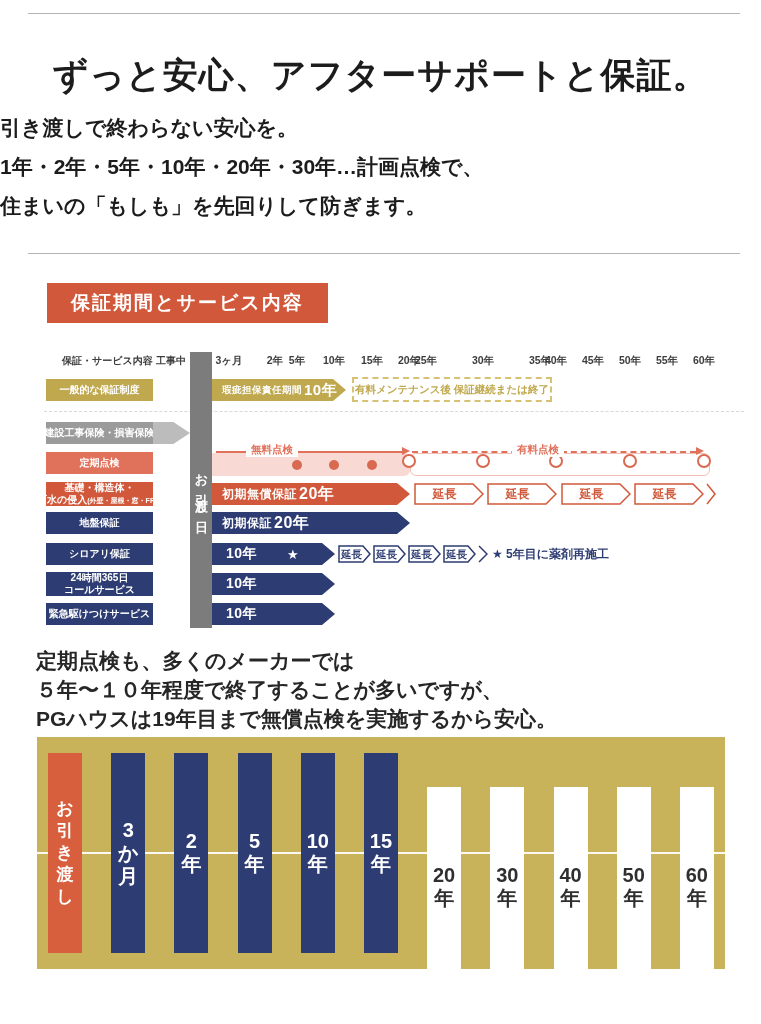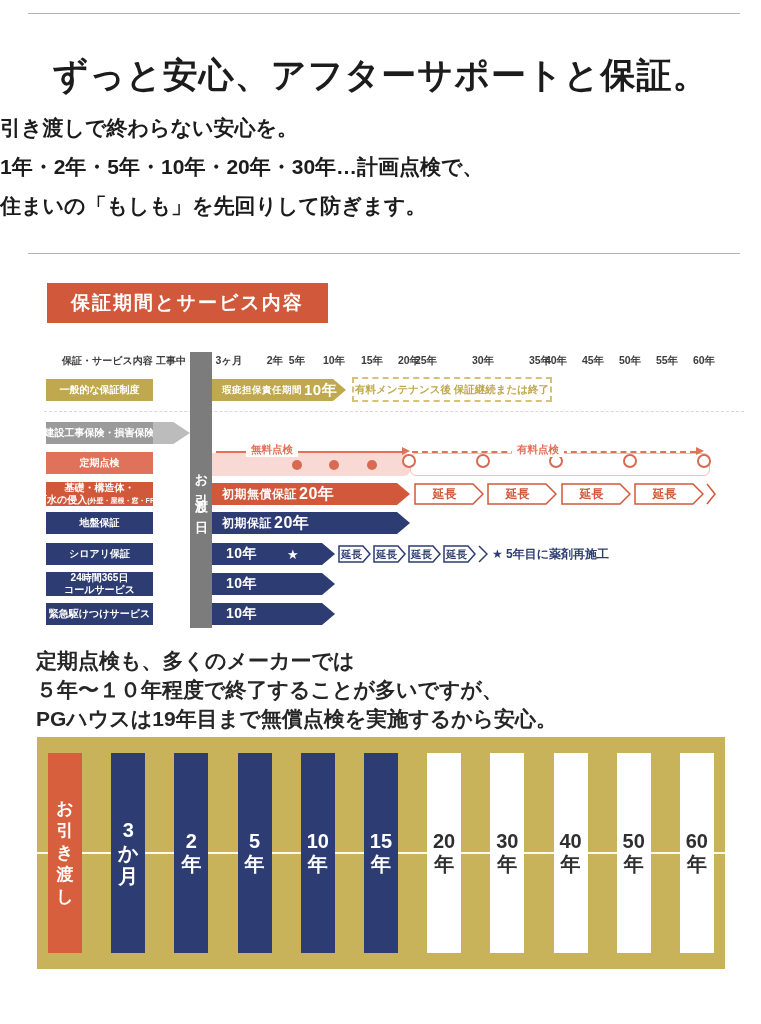--- a/index.html
+++ b/index.html
@@ -62,21 +62,21 @@
   .ext{position:absolute;}
   
   .para{position:absolute;left:36px;top:646px;font-size:21px;font-weight:bold;color:#262626;line-height:29px;}
   
   .panel{position:absolute;left:37px;top:737px;width:688px;height:232px;background:var(--panel);}
   .midline{position:absolute;left:0;top:115px;width:100%;height:2px;background:rgba(255,255,255,.92);z-index:1;}
   .cols{position:absolute;left:11px;top:16px;width:666px;height:200px;display:flex;justify-content:space-between;}
   .col{width:34px;height:200px;display:flex;align-items:center;justify-content:center;position:relative;z-index:2;}
   .col.handover-col{background:#d85f3d;}
   .col.filled{background:var(--navy);}
-  .col.empty{background:#fff;}
+  .col.empty{background:#fff;margin-top:34px;}
   .col-label{display:flex;flex-direction:column;align-items:center;gap:2px;
              font-weight:bold;font-size:20px;color:#fff;line-height:1.05;}
   .col.empty .col-label{color:#2f2f2f;}
   .col.handover-col .col-label{font-size:17px;gap:4px;}
 </style>
 </head>
 <body>
 
 <div class="page">
 

